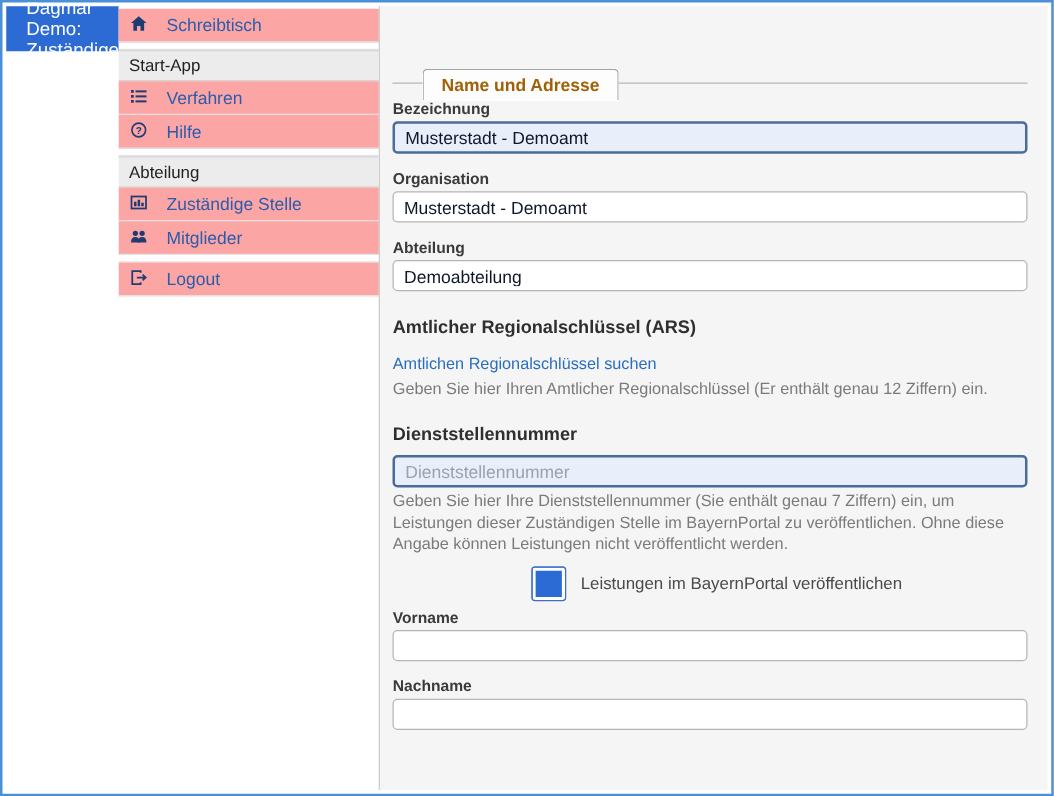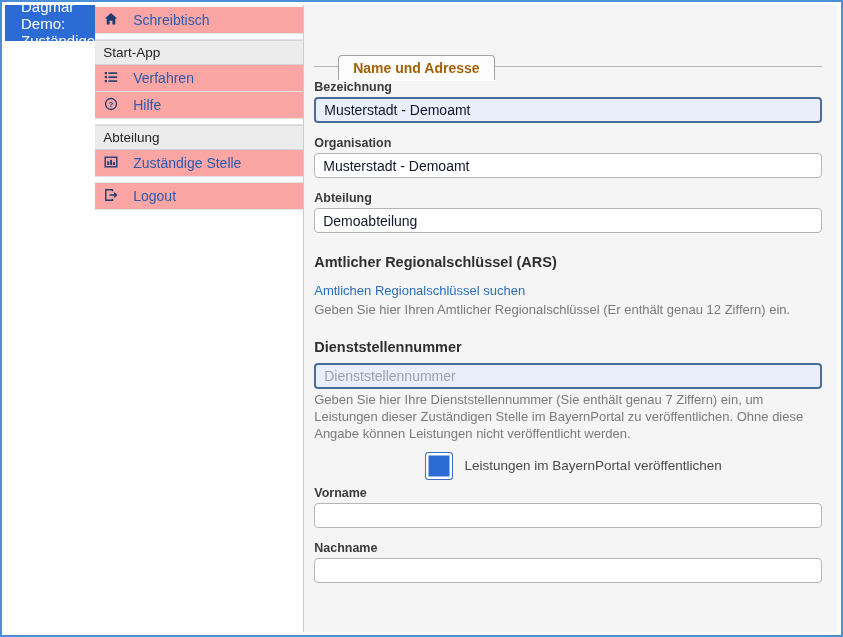--- a/index.html
+++ b/index.html
@@ -113,20 +113,29 @@
         <div class="nav-header">Abteilung</div>
         <div class="nav-item">
           <span class="icn"><svg viewBox="0 0 14 14" width="14" height="14">
                 <rect x="1.2" y="2.2" width="11.6" height="9.6" fill="none" stroke="#1f3c72" stroke-width="1.4"></rect>
                 <rect x="3.2" y="6.4" width="2" height="3.6" fill="#1f3c72"></rect>
                 <rect x="6.1" y="4.8" width="2" height="5.2" fill="#1f3c72"></rect>
                 <rect x="9" y="7.2" width="2" height="2.8" fill="#1f3c72"></rect>
               </svg></span>
           <span>Zuständige Stelle</span>
         </div>
+        <div class="nav-item">
+          <span class="icn"><svg viewBox="0 0 14 14" width="14" height="14" fill="#1f3c72">
+                <circle cx="4.3" cy="4.6" r="2.1"></circle>
+                <circle cx="9.7" cy="4.6" r="2.1"></circle>
+                <path d="M0.8 12 Q0.8 7.6 4.3 7.6 Q7.8 7.6 7.8 12 Z"></path>
+                <path d="M6.2 12 Q6.2 7.6 9.7 7.6 Q13.2 7.6 13.2 12 Z"></path>
+              </svg></span>
+          <span>Mitglieder</span>
+        </div>
       </div>
 
       <div class="nav-group">
         <div class="nav-item">
           <span class="icn"><svg viewBox="0 0 14 14" width="14" height="14" fill="none" stroke="#1f3c72" stroke-width="1.4">
                 <path d="M8.5 3.2 V1.8 H1.8 V12.2 H8.5 V10.8"></path>
                 <path d="M5.5 7 H12.4 M10.1 4.7 L12.5 7 L10.1 9.3"></path>
               </svg></span>
           <span>Logout</span>
         </div>

